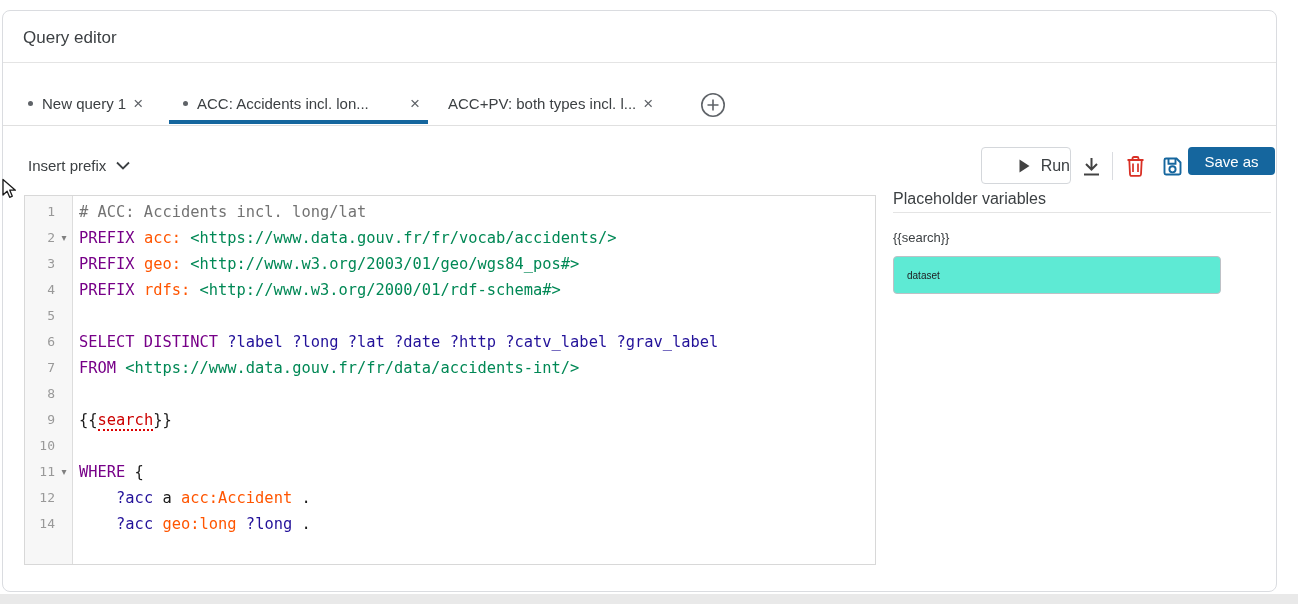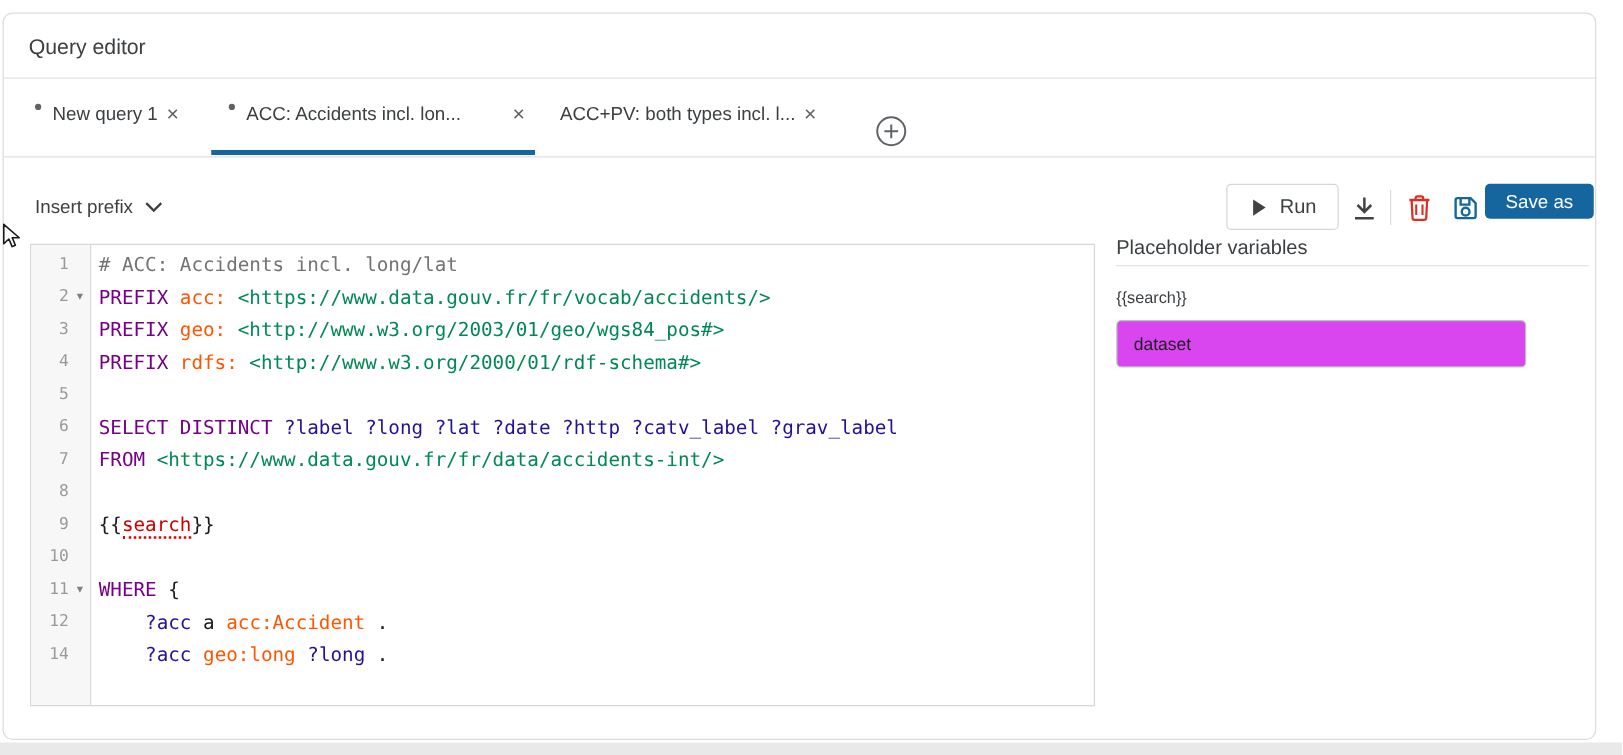--- a/index.html
+++ b/index.html
@@ -12,35 +12,35 @@
 
   .footer-strip { position:absolute; left:0; top:594px; width:1298px; height:10px;
     background:#e9e9e9; }
 
   
   .header-title { position:absolute; left:20px; top:17px; font-size:17px; color:#3c4043; }
   .header-divider { position:absolute; left:0; top:51px; width:100%; height:1px; background:#e4e4e4; }
 
   
   .tabs-border { position:absolute; left:0; top:114px; width:100%; height:1px; background:#e0e0e0; }
-  .tab { position:absolute; top:72px; height:41px; display:flex; cursor:pointer; }
+  .tab { position:absolute; top:72px; height:41px; display:flex; align-items:center; cursor:pointer; }
   .tab-dot { width:5px; height:5px; border-radius:50%; background:#5f6368; margin-right:9px; flex:none; }
   .tab-label { font-size:15px; color:#3c4043; white-space:nowrap; }
   .tab-close { font-size:17px; color:#5f6368; margin-left:7px; line-height:1; cursor:pointer; }
   .tab-active { padding-left:14px; padding-right:8px; }
   .tab-active .tab-close { margin-left:auto; }
   .tab-active::after { content:""; position:absolute; left:0; right:0; bottom:0; height:4px; background:#15669e; }
   .tab-add { position:absolute; left:697px; top:81px; width:26px; height:26px; cursor:pointer; }
 
   
   .insert-prefix { position:absolute; left:25px; top:146px; display:flex; align-items:center; gap:10px;
     font-size:15px; color:#3c4043; cursor:pointer;justify-content:center; }
   .run-btn { position:absolute; left:978px; top:136px; width:90px; height:37px;
     border:1px solid #d4d7db; border-radius:4px; background:#fff; display:flex;
-    align-items:center; justify-content:center; gap:9px; cursor:pointer;
+    align-items:center; justify-content:flex-end; gap:9px; cursor:pointer;
     font-size:16px; color:#3c4043; }
   .icon-btn { position:absolute; top:143px; width:24px; height:24px; display:flex;
     align-items:center; justify-content:center; cursor:pointer; background:none; border:none; }
   .toolbar-divider { position:absolute; left:1109px; top:141px; width:1px; height:28px; background:#dadce0; }
   .saveas-btn { position:absolute; left:1185px; top:136px; width:87px; height:28px;
     background:#15669e; border:none; border-radius:4px; color:#fff; font-size:15px; cursor:pointer; }
 
   
   .editor { position:absolute; left:21px; top:184px; width:852px; height:370px;
     border:1px solid #d8d8d8; background:#fff; overflow:hidden; cursor:text; }
@@ -58,22 +58,22 @@
   .tok-iri { color:#008855; }
   .tok-var { color:#221199; }
   .tok-pl { color:#1a1a1a; }
   .tok-err { color:#cc0000; border-bottom:2px dotted #dd0000; }
 
   
   .rp-title { position:absolute; left:890px; top:179px; font-size:16px; color:#3c4043; }
   .rp-divider { position:absolute; left:890px; top:201px; width:378px; height:1px; background:#e4e4e4; }
   .rp-label { position:absolute; left:890px; top:219px; font-size:13px; color:#3c4043; }
   .rp-input { position:absolute; left:890px; top:245px; width:328px; height:38px;
-    border:1px solid #bdc1c6; border-radius:4px; font-size:14px; color:#202124;
-    padding:0 13px; font-family:"Liberation Sans", sans-serif; outline:none; background:#d946ef; }
+    border:1px solid #bdc1c6; border-radius:4px; font-size:10px; color:#202124;
+    padding:0 13px; font-family:"Liberation Sans", sans-serif; outline:none; background:#5eead4; }
 
   .mouse-cursor { position:absolute; left:1px; top:178px; z-index:9; pointer-events:none; }
 
   svg { display:block; }
 </style>
 </head>
 <body>
 
 <div class="card">
 

